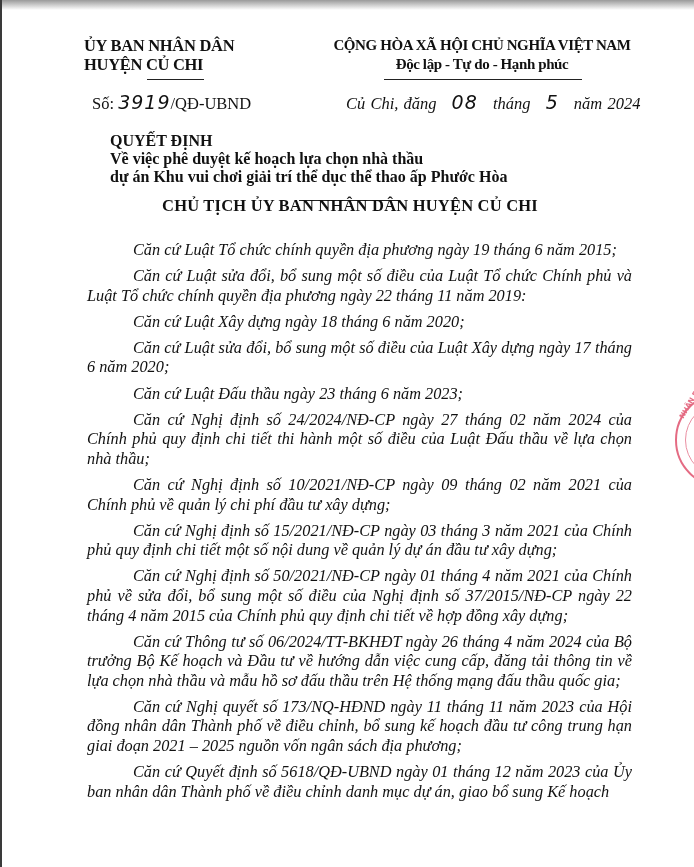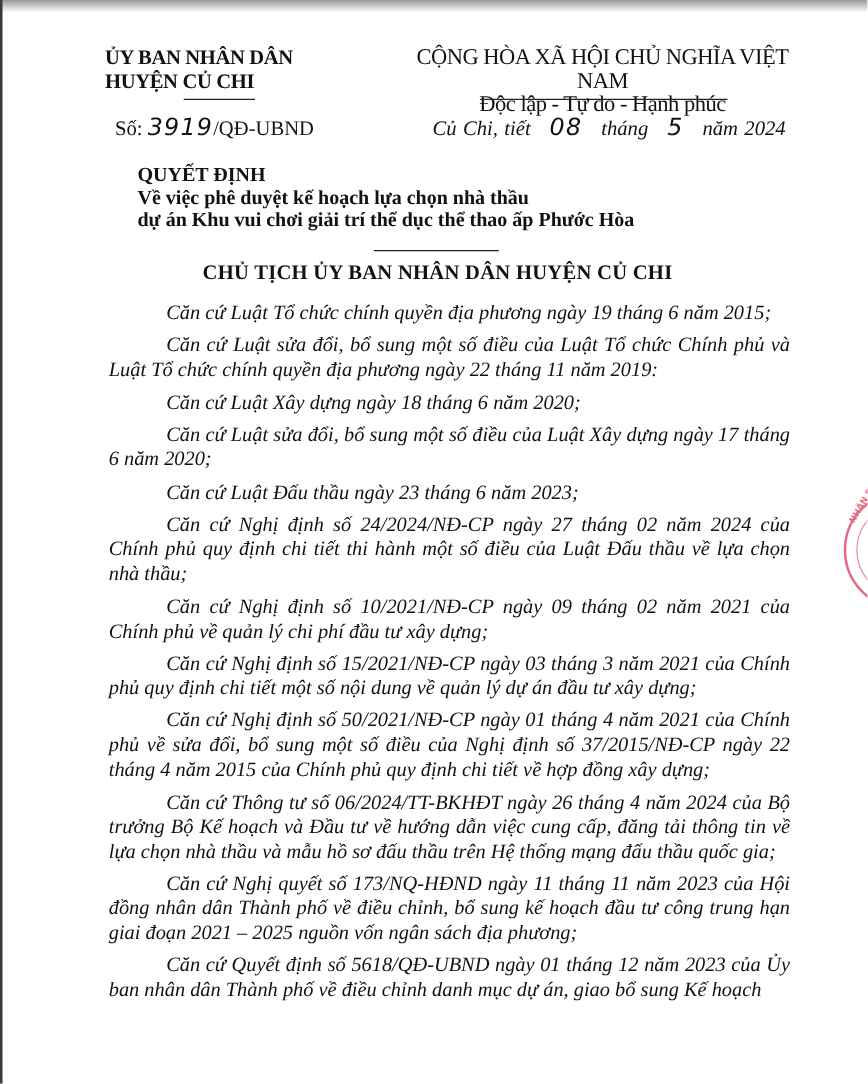--- a/index.html
+++ b/index.html
@@ -15,39 +15,39 @@
     .page-edge-top {
       position: absolute; left: 0; top: 0; width: 694px; height: 10px;
       background: linear-gradient(#9a9a9a, #ffffff);
     }
     .hdr-left {
       position: absolute; left: 84px; top: 36px; width: 180px; text-align: left;
       font-weight: bold; font-size: 16.5px; line-height: 19px; letter-spacing: -0.3px;
     }
     .hdr-right {
       position: absolute; left: 312px; top: 36px; width: 340px; text-align: center;
-      font-weight: normal; font-size: 18px; line-height: 19px; letter-spacing: -0.4px;
+      font-weight: bold; font-size: 15px; line-height: 19px; letter-spacing: -0.4px;
     }
     .hdr-rule-left { position: absolute; left: 147px; top: 79px; width: 57px; height: 1px; background: #222; }
     .hdr-rule-right { position: absolute; left: 384px; top: 79px; width: 198px; height: 1px; background: #222; }
     .doc-number {
       position: absolute; left: 92px; top: 92px; font-size: 16.5px; line-height: 20px;
     }
     .handwritten { font-family: "DejaVu Sans", sans-serif; font-style: italic; font-weight: 200; font-size: 19px; letter-spacing: 1px; margin-top: 15px; }
     .doc-date {
       position: absolute; left: 346px; top: 92px; font-size: 16.5px; font-style: italic; line-height: 20px; word-spacing: 1px;
     }
     .doc-date .gap { display: inline-block; width: 10px; }
     .title-block {
       position: absolute; left: 110px; top: 132px; width: 480px; text-align: left;
       font-weight: bold; font-size: 16px; line-height: 18px;
     }
     .title-rule { position: absolute; left: 299px; top: 200px; width: 100px; height: 1px; background: #222; }
     .authority {
-      position: absolute; left: 110px; top: 208px; width: 480px; text-align: center;
+      position: absolute; left: 110px; top: 196px; width: 480px; text-align: center;
       font-weight: bold; font-size: 16.5px; line-height: 20px; letter-spacing: 0.2px;
     }
     .body {
       position: absolute; left: 87px; top: 240px; width: 545px;
       font-style: italic; font-size: 16.3px; line-height: 19.6px; text-align: justify;
     }
     .para { text-indent: 46px; margin: 0 0 6.5px 0; }
     .stamp {
       position: absolute; left: 675px; top: 392px; width: 96px; height: 96px;
       border-radius: 50%; border: 2px solid #e0526e; box-sizing: border-box; opacity: 0.85;
@@ -77,21 +77,21 @@
   <div>CỘNG HÒA XÃ HỘI CHỦ NGHĨA VIỆT NAM</div>
   <div>Độc lập - Tự do - Hạnh phúc</div>
 </div>
 <div class="hdr-rule-right"></div>
 
 <div class="doc-number">
   <span>Số: </span><span class="handwritten">3919</span><span>/QĐ-UBND</span>
 </div>
 
 <div class="doc-date">
-  <span>Củ Chi, tiết</span>
+  <span>Củ Chi, đăng</span>
   <span class="gap"></span><span class="handwritten">08</span><span class="gap"></span>
   <span>tháng</span>
   <span class="gap"></span><span class="handwritten">5</span><span class="gap"></span>
   <span>năm 2024</span>
 </div>
 
 <div class="title-block">
   <div>QUYẾT ĐỊNH</div>
   <div>Về việc phê duyệt kế hoạch lựa chọn nhà thầu</div>
   <div>dự án Khu vui chơi giải trí thể dục thể thao ấp Phước Hòa</div>

